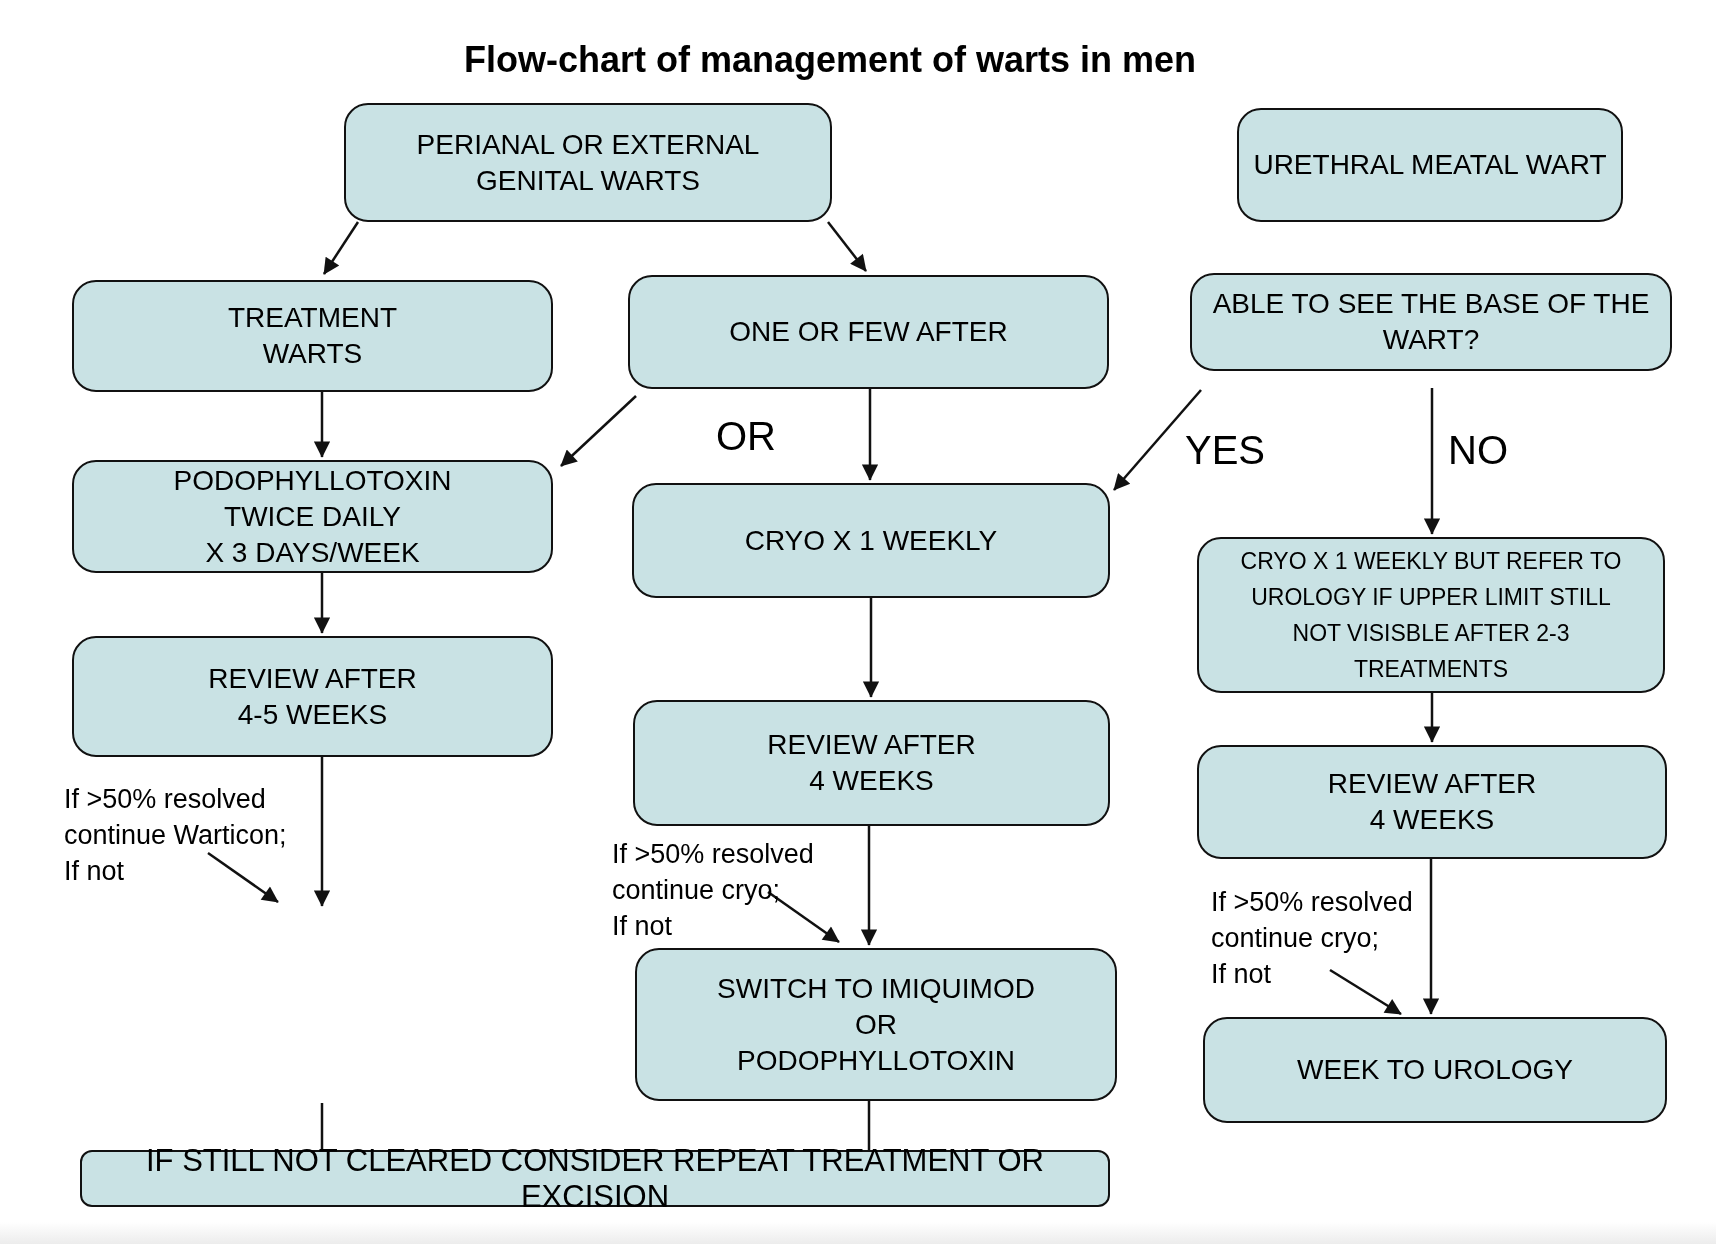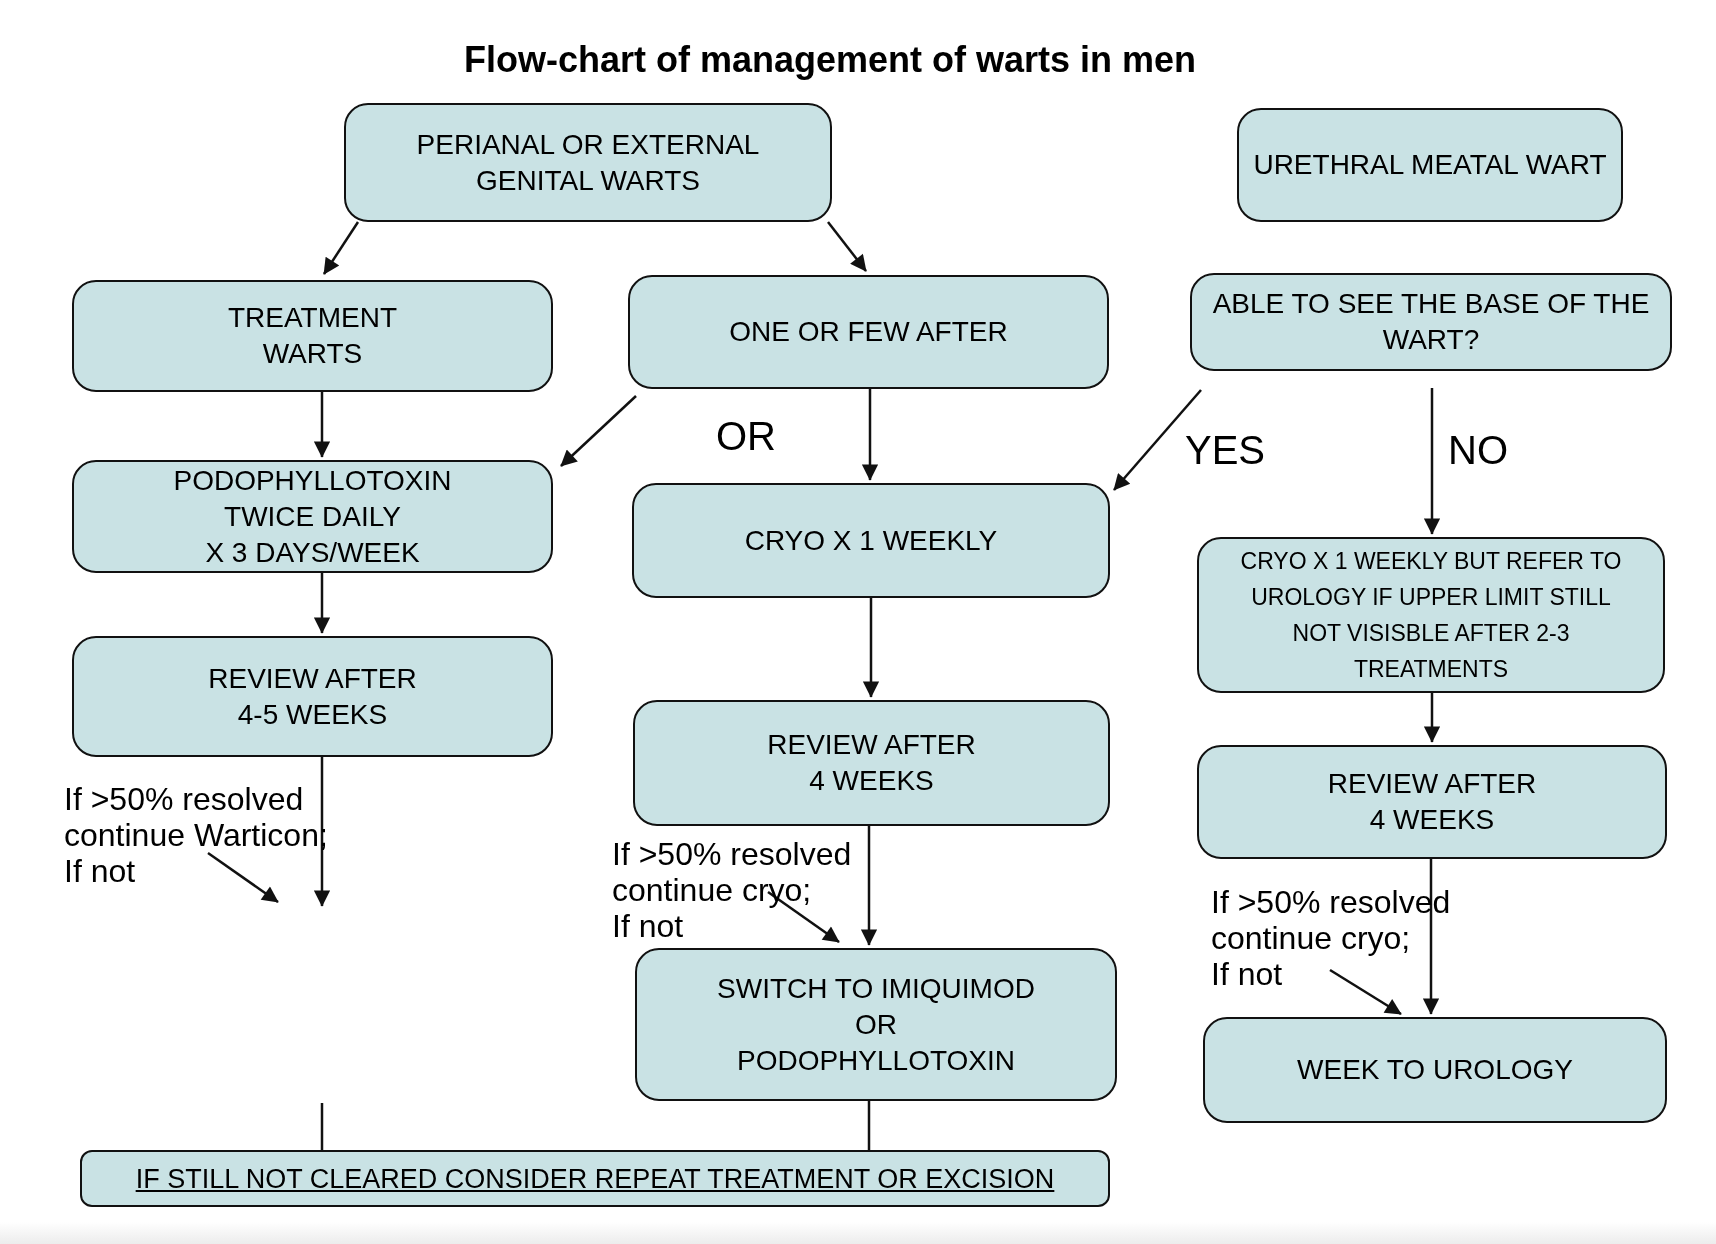--- a/index.html
+++ b/index.html
@@ -38,31 +38,30 @@
     align-items: center;
     justify-content: center;
     text-align: center;
     font-size: 28px;
     line-height: 36px;
     white-space: pre-line;
     padding: 4px 10px;
   }
   .node.strip {
     border-radius: 12px;
-    font-size: 27px;
-    text-decoration: underline;
+    font-size: 31px;
   }
   .edge-label {
     position: absolute;
     font-size: 40px;
     white-space: nowrap;
   }
   .annotation {
     position: absolute;
-    font-size: 32px;
+    font-size: 27px;
     line-height: 36px;
     white-space: pre-line;
   }
   .page-edge {
     position: absolute;
     left: 0;
     top: 1222px;
     width: 1716px;
     height: 22px;
     background: linear-gradient(180deg, #ffffff 0%, #ececec 100%);

